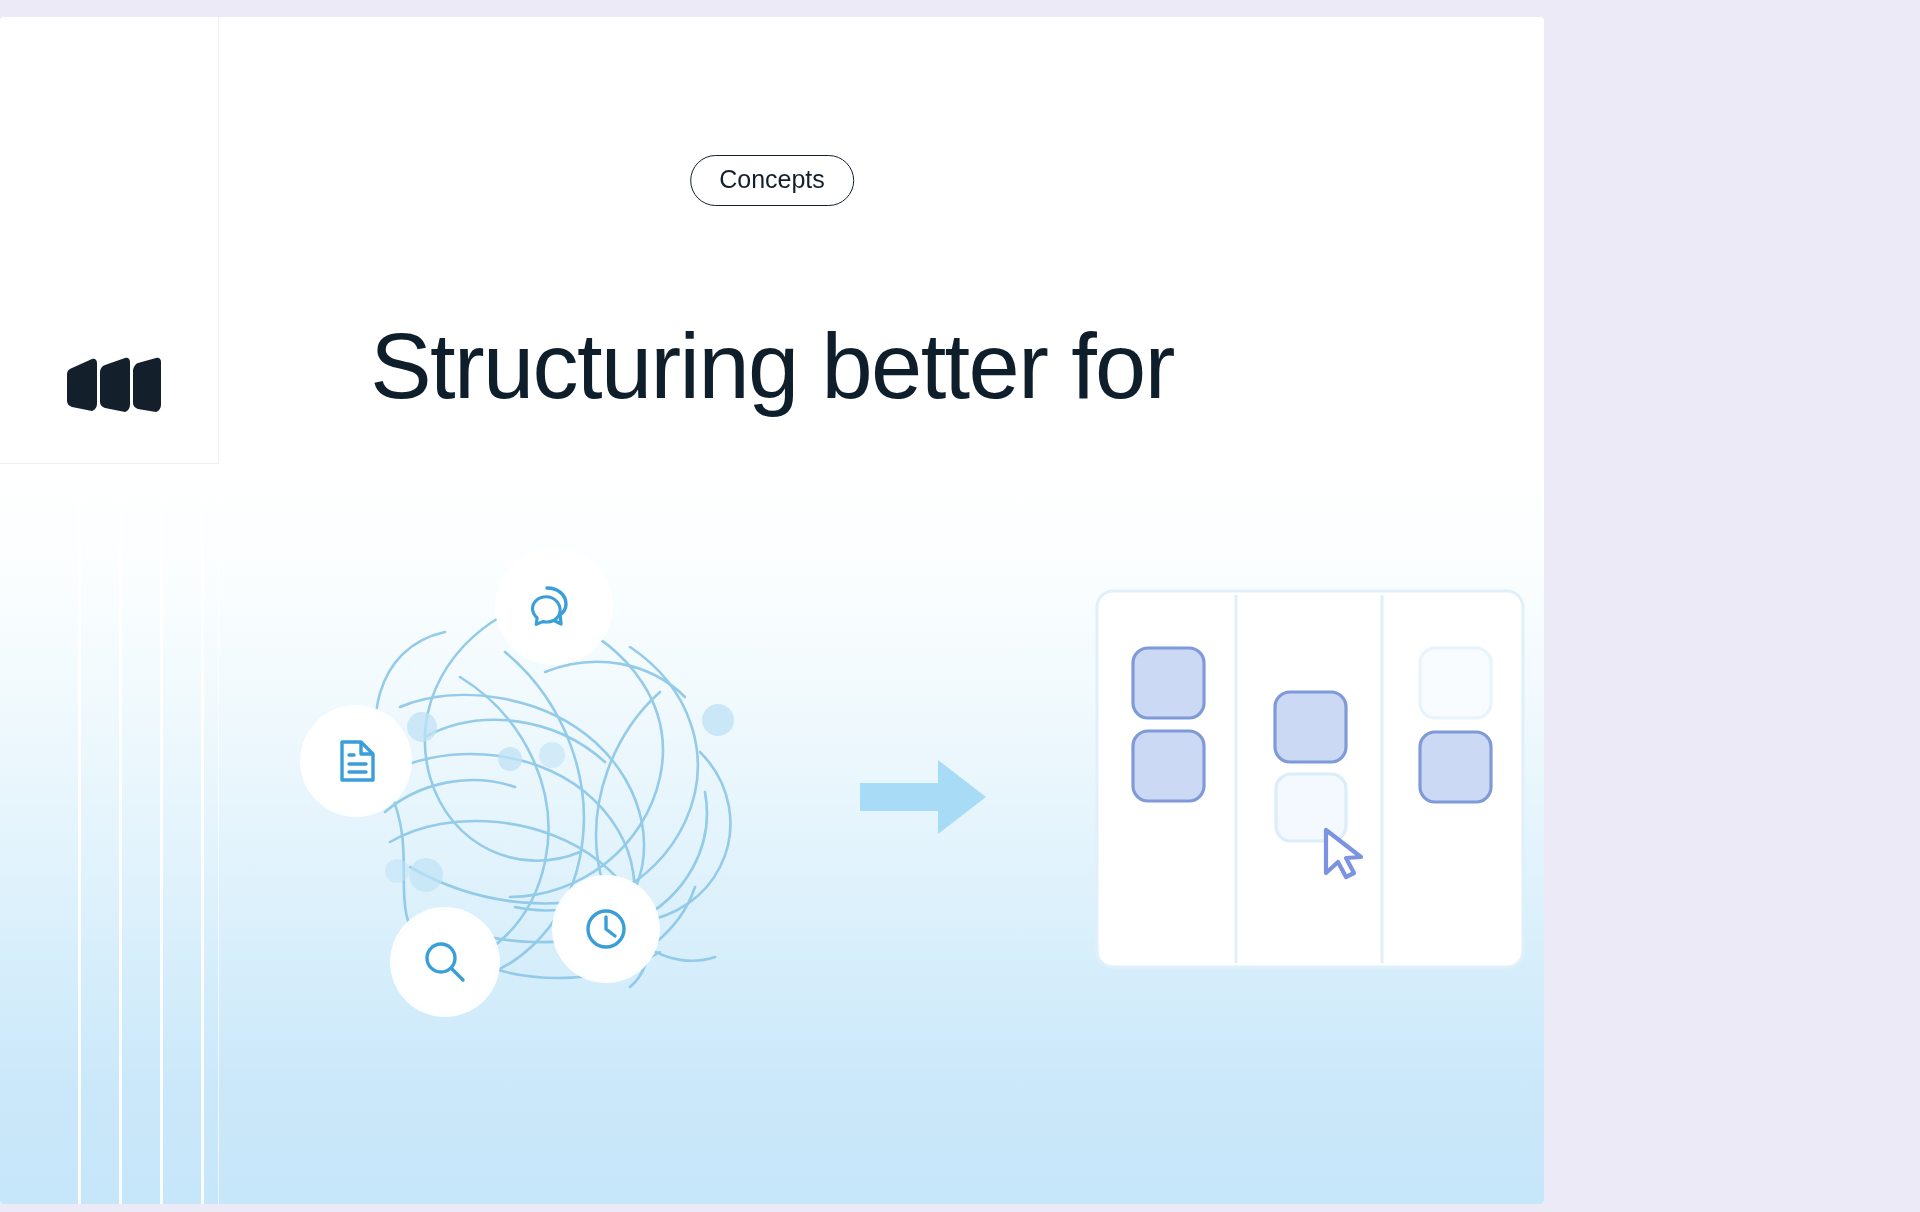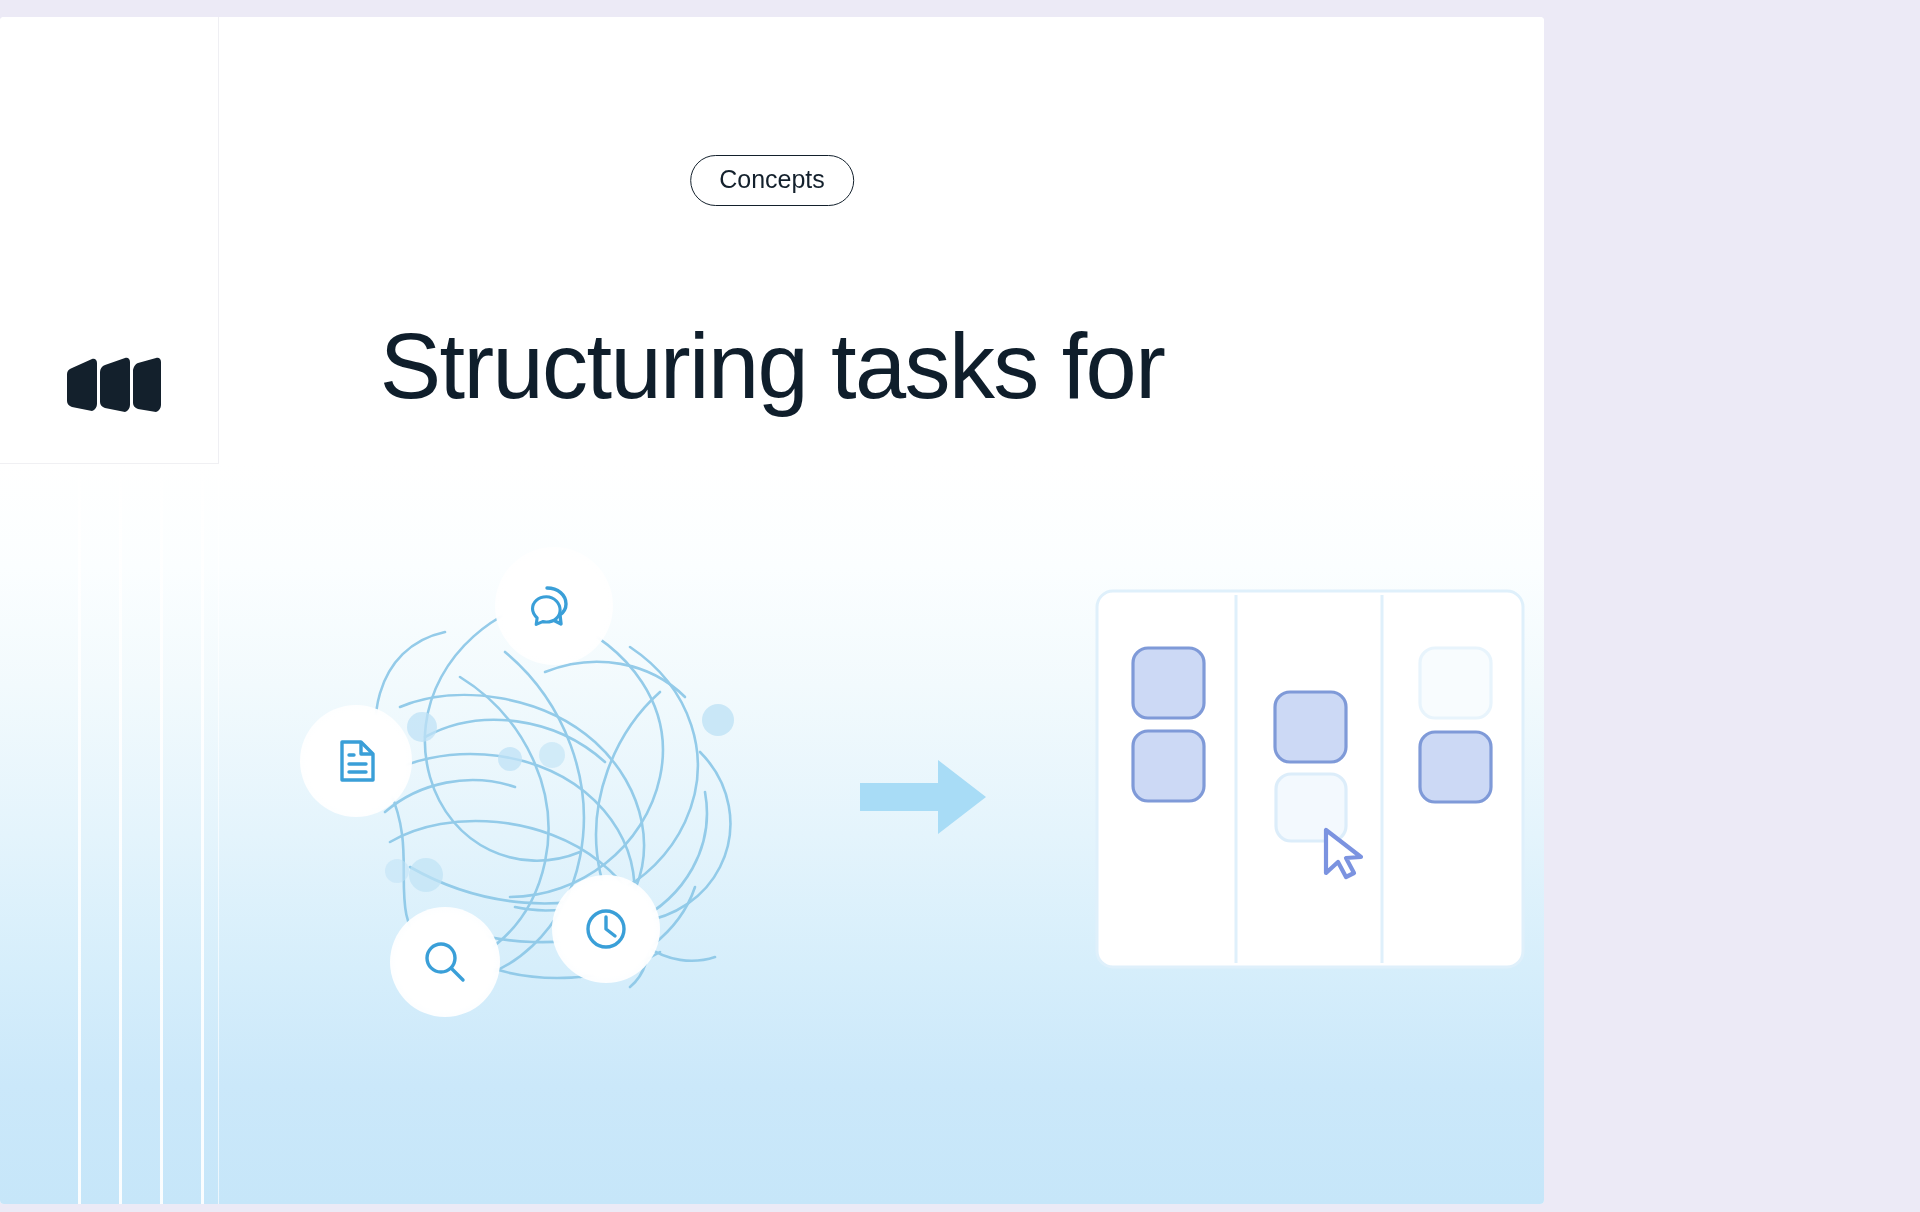--- a/index.html
+++ b/index.html
@@ -133,21 +133,21 @@
       <svg width="102" height="62" viewBox="0 0 102 62" fill="none" xmlns="http://www.w3.org/2000/svg">
         <path d="M10 13 L30 4 C33 3 35 5 35 8 L35 49 C35 52 33 55 30 56 L10 52 C7 51 5 49 5 46 L5 19 C5 16 7 14 10 13 Z" fill="#13202c"></path>
         <path d="M43 10 L63 3 C66 2 68 4 68 7 L68 50 C68 53 66 56 63 57 L43 53 C40 52 38 50 38 47 L38 17 C38 14 40 11 43 10 Z" fill="#13202c"></path>
         <path d="M76 8 L94 3 C97 2 99 4 99 7 L99 50 C99 53 97 56 94 57 L76 54 C73 53 71 51 71 48 L71 16 C71 13 73 9 76 8 Z" fill="#13202c"></path>
       </svg>
     </div>
 
     <div class="pill">Concepts</div>
 
     <h1 class="title">
-      <span>Structuring tasks for</span>
+      <span>Structuring better for</span>
     </h1>
 
     <div class="illus">
 
       <div class="tangle">
         <svg width="430" height="440" viewBox="0 0 430 440" fill="none" xmlns="http://www.w3.org/2000/svg">
           <g stroke="#8fc9e8" stroke-width="2.6" fill="none" stroke-linecap="round" opacity="0.95">
             <path d="M115 55 C45 70 30 150 60 215 C90 280 55 330 95 375"></path>
             <path d="M190 30 C120 60 80 130 100 200 C120 270 190 300 250 275"></path>
             <path d="M230 40 C300 70 345 130 330 200 C315 270 250 320 180 320"></path>

